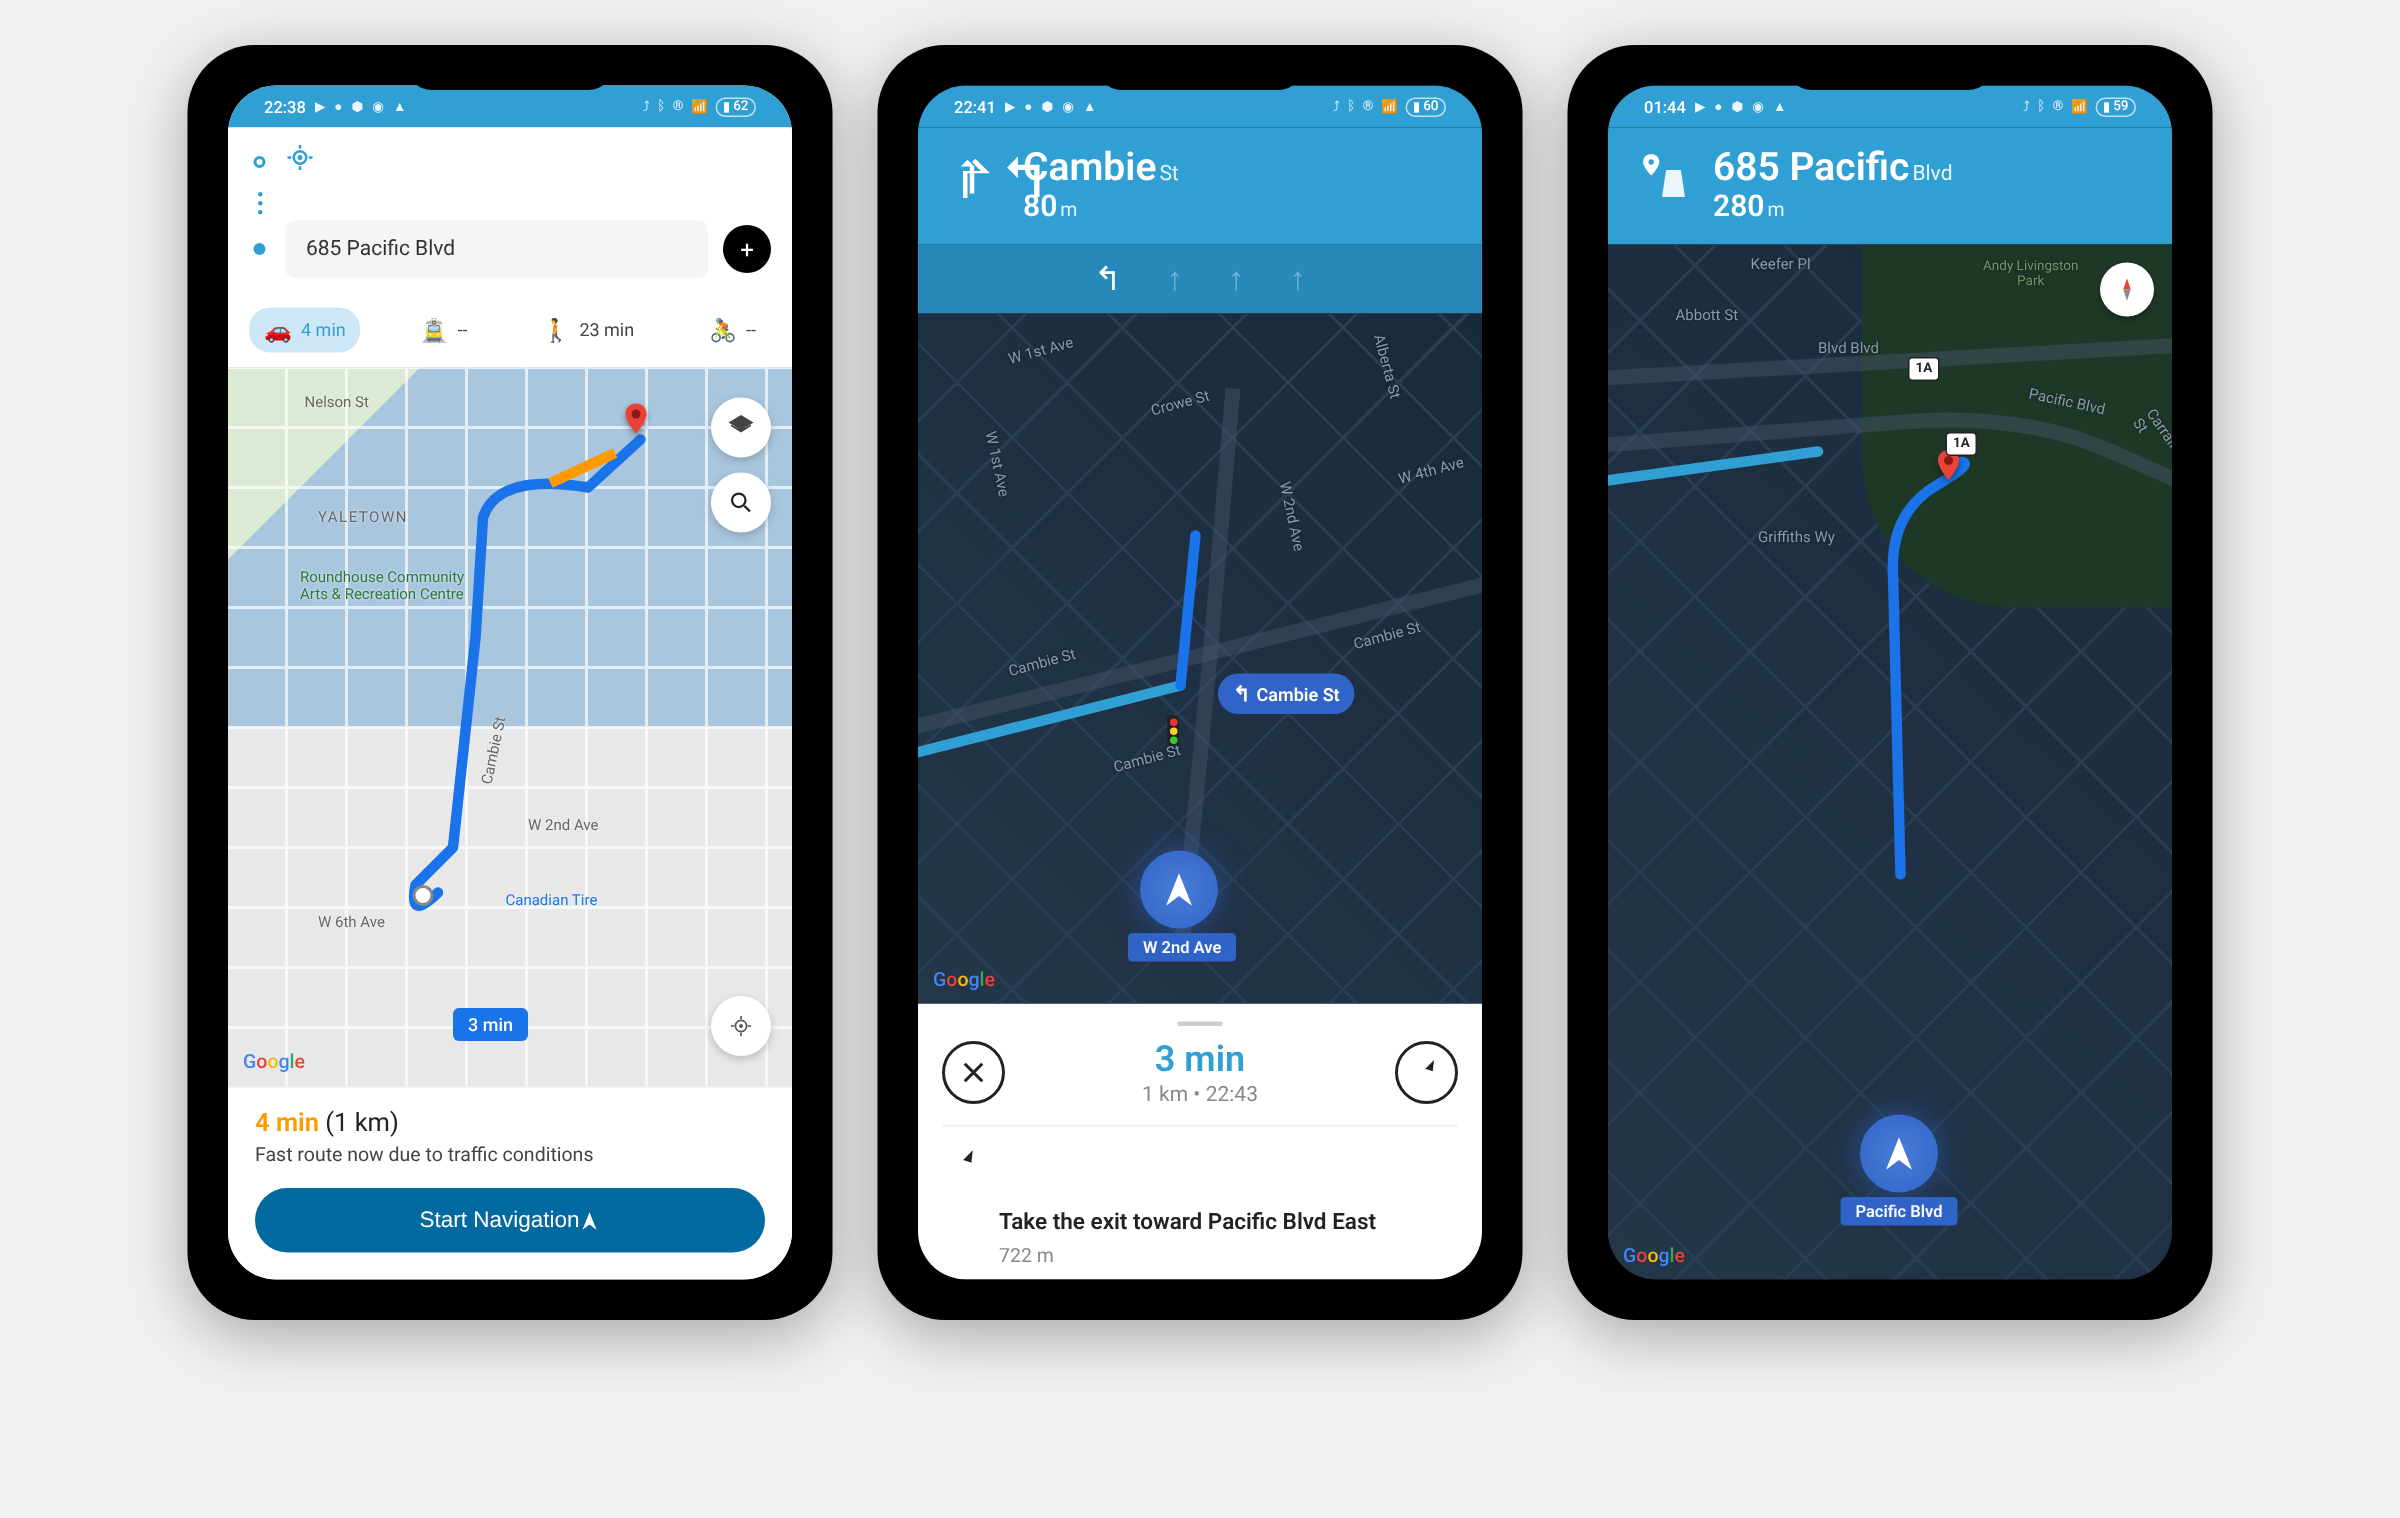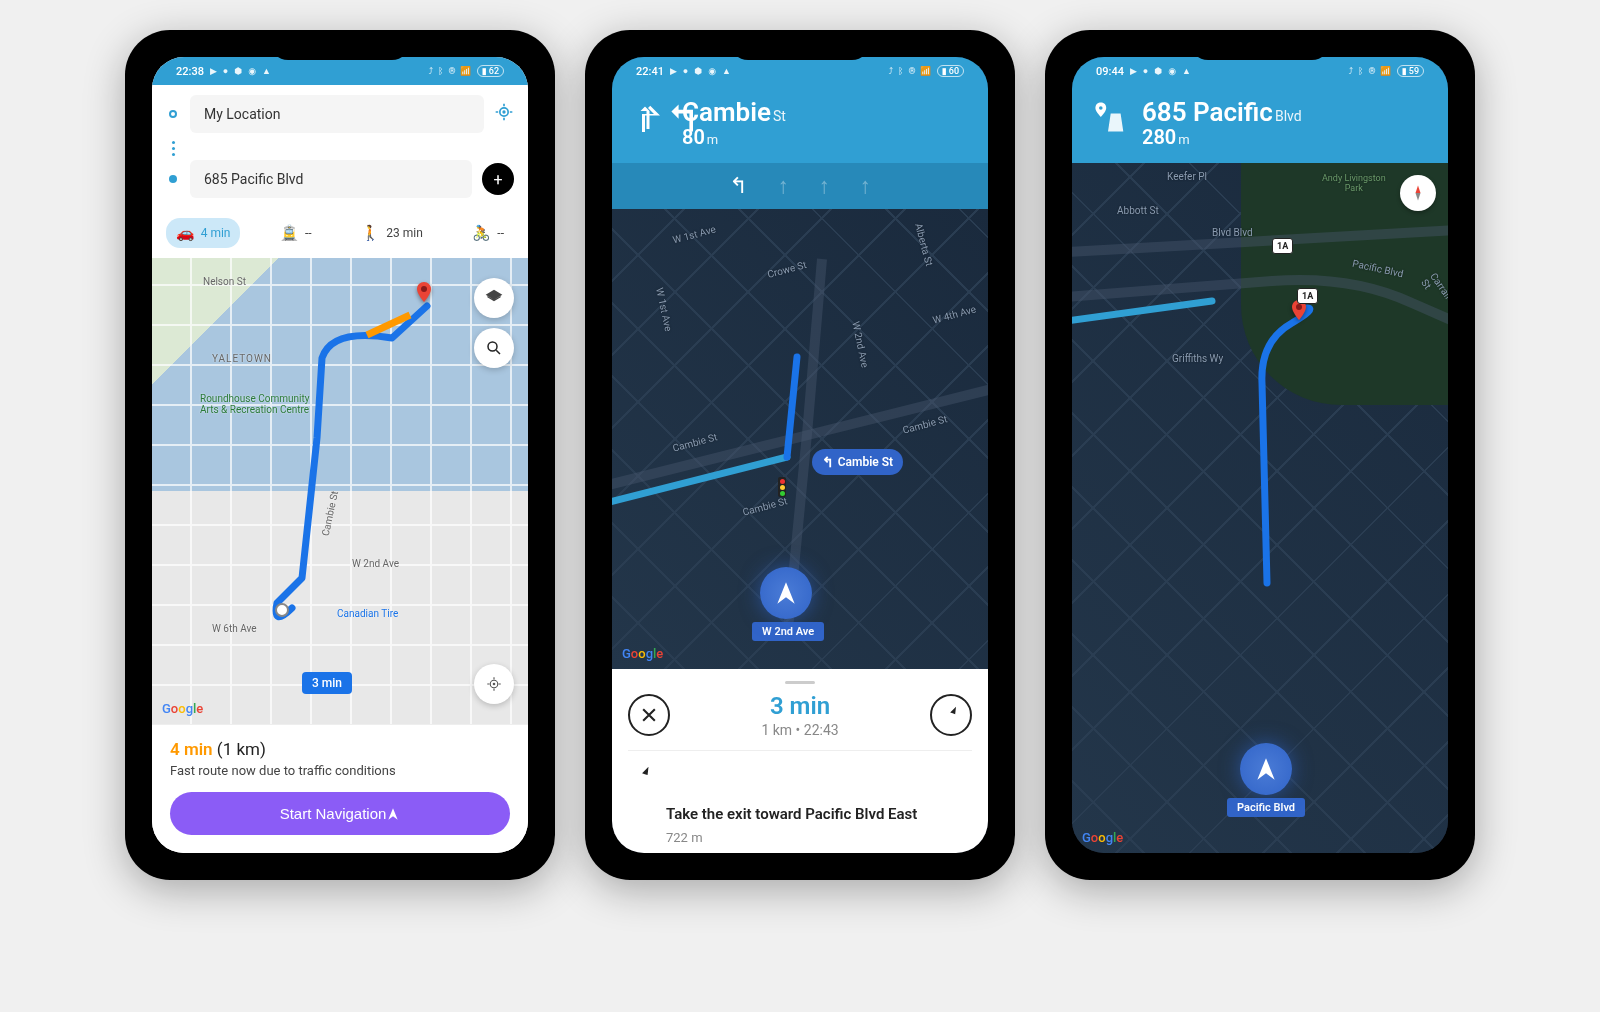--- a/index.html
+++ b/index.html
@@ -260,21 +260,21 @@
   background: #fff;
   padding: 14px 18px 18px;
   border-top: 1px solid #eee;
 }
 .eta-row { font-size: 17px; margin-bottom: 4px; }
 .eta-time { color: #f90; font-weight: 600; }
 .eta-dist { color: #222; }
 .eta-sub { font-size: 13px; color: #444; margin-bottom: 14px; }
 .start-btn {
   width: 100%;
-  background: #8b5cf6;
+  background: #0369a1;
   color: #fff;
   border: none;
   border-radius: 24px;
   padding: 13px;
   font-size: 15px;
   font-weight: 500;
   display: flex;
   align-items: center;
   justify-content: center;
   gap: 0;
@@ -408,21 +408,20 @@
     <span class="sb-icon">📶</span>
     <span class="battery-pill">▮<span>62</span></span>
   </div>
 </div>
 
 <div class="p1-inputs">
   <div class="input-row">
     <div class="dot-col">
             <div class="dot-open"></div>
           </div>
-    <div class="input-field">My Location</div>
     <div class="locate-ic">
       <svg viewBox="0 0 24 24" width="20" height="20" fill="none" stroke="#309FD3" stroke-width="2">
               <circle cx="12" cy="12" r="5"></circle>
               <circle cx="12" cy="12" r="1" fill="#309FD3"></circle>
               <path d="M12 2v3M12 19v3M2 12h3M19 12h3"></path>
             </svg>
     </div>
   </div>
   <div class="input-row" style="margin-bottom:4px">
     <div class="dot-col">
@@ -631,21 +630,21 @@
 </div>
 
 </div>
 </div>
 
 <div class="phone">
 <div class="screen dark">
 
 <div class="statusbar">
   <div class="sb-left">
-    <span>09:44</span>
+    <span>01:44</span>
     <span class="sb-icon">▶</span>
     <span class="sb-icon">●</span>
     <span class="sb-icon">⬢</span>
     <span class="sb-icon">◉</span>
     <span class="sb-icon">▲</span>
   </div>
   <div class="sb-right">
     <span class="sb-icon">⤴</span>
     <span class="sb-icon">ᛒ</span>
     <span class="sb-icon">®</span>

